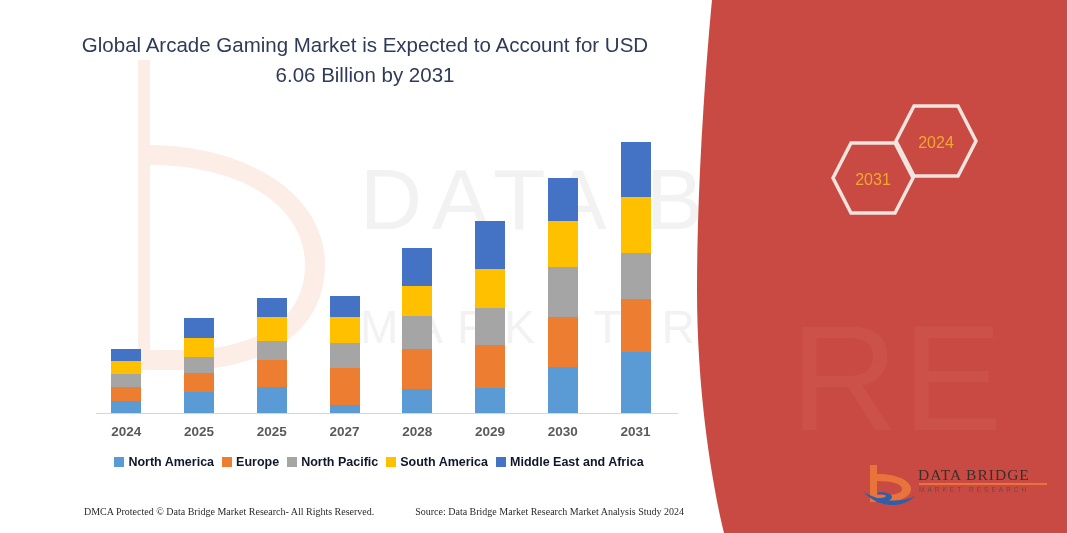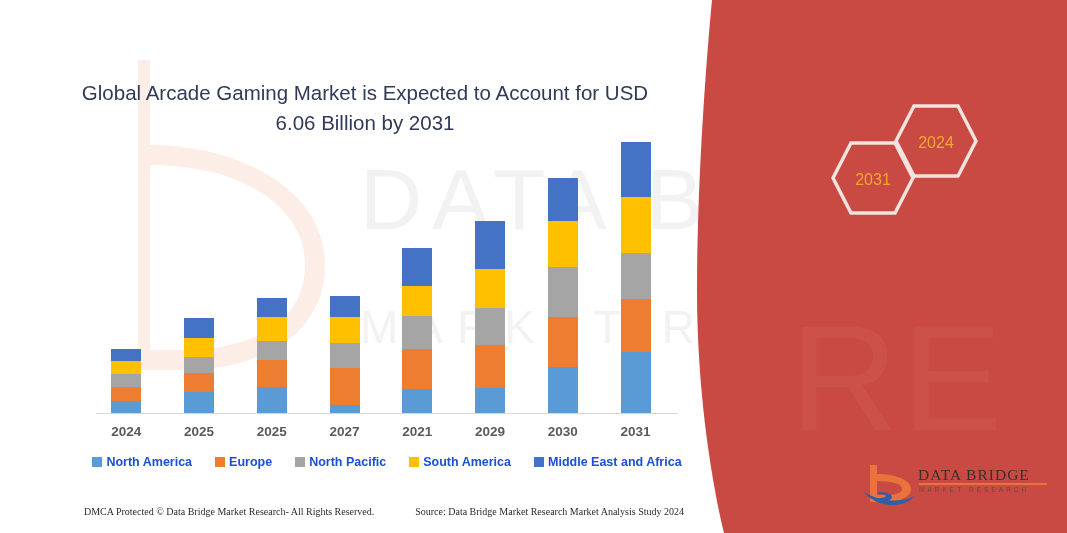--- a/index.html
+++ b/index.html
@@ -55,21 +55,20 @@
   #chart-title {
     position: absolute;
     left: 60px;
     top: 30px;
     width: 610px;
     text-align: center;
     font-size: 20.5px;
     line-height: 1.45;
     color: #2f3b57;
     font-family: "Liberation Sans", sans-serif;
-    margin-top: 48px;
   }
 
   #plot-area {
     position: absolute;
     left: 96px;
     top: 120px;
     width: 580px;
     height: 294px;
   }
   .bar-stack {
@@ -103,30 +102,30 @@
     width: 60px;
     text-align: center;
     font-size: 13.5px;
     font-weight: bold;
     color: #5a5a5a;
     font-family: "Liberation Sans", sans-serif;
   }
 
   #legend {
     position: absolute;
-    left: 96px;
+    left: 88px;
     top: 455px;
     width: 582px;
     display: flex;
     justify-content: center;
     align-items: center;
-    gap: 23px;
+    gap: 8px;
     font-size: 12.5px;
     font-weight: bold;
-    color: #1d4ed8;
+    color: #0f172a;
   }
   .legend-item {
     display: flex;
     align-items: center;
     gap: 4px;
     white-space: nowrap;
   }
   .legend-swatch {
     width: 10px;
     height: 10px;
@@ -296,21 +295,21 @@
         <div class="seg" title="Europe 2031: 54" style="height: 52.92px; background: rgb(237, 125, 49);"></div>
         <div class="seg" title="North America 2031: 63" style="height: 61.74px; background: rgb(91, 155, 213);"></div>
       </div>
     </div>
   <div id="axis-line"></div>
   <div id="x-labels">
       <div class="x-label" style="left: 0.375px;">2024</div>
       <div class="x-label" style="left: 73.125px;">2025</div>
       <div class="x-label" style="left: 145.875px;">2025</div>
       <div class="x-label" style="left: 218.625px;">2027</div>
-      <div class="x-label" style="left: 291.375px;">2021</div>
+      <div class="x-label" style="left: 291.375px;">2028</div>
       <div class="x-label" style="left: 364.125px;">2029</div>
       <div class="x-label" style="left: 436.875px;">2030</div>
       <div class="x-label" style="left: 509.625px;">2031</div>
     </div>
 
   <div id="legend">
       <div class="legend-item">
         <span class="legend-swatch" style="background: rgb(91, 155, 213);"></span>
         <span>North America</span>
       </div>

